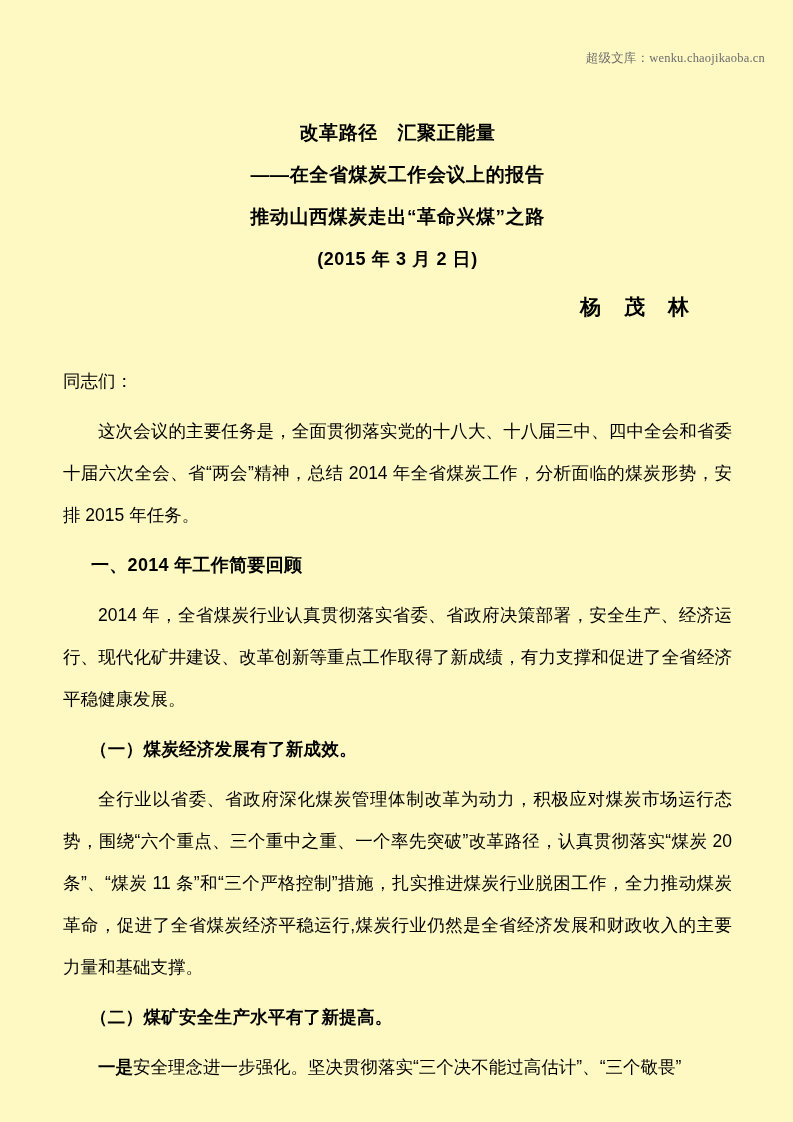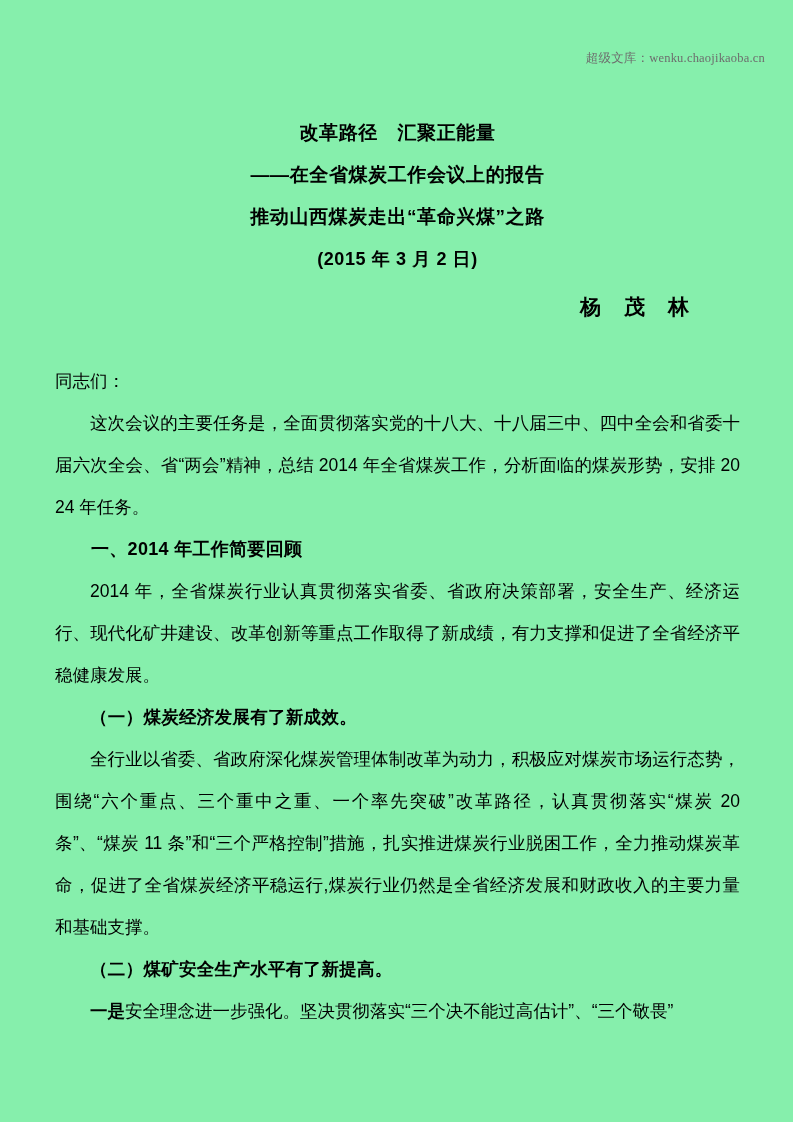--- a/index.html
+++ b/index.html
@@ -8,21 +8,21 @@
     background: #ffffff;
   }
   body {
     font-family: "Liberation Sans", "DejaVu Sans", sans-serif;
     color: #000000;
   }
   .page {
     position: relative;
     width: 793px;
     height: 1122px;
-    background: #86efac;
+    background: #fef9c3;
     overflow: hidden;
     box-sizing: border-box;
   }
 
   
   .watermark {
     position: absolute;
     top: 50px;
     right: 28px;
     font-family: "Liberation Serif", "DejaVu Serif", serif;
@@ -64,21 +64,21 @@
     padding-right: 50px;
     letter-spacing: 1px;
     margin-top: 6px;
   }
 
   
   .body-block {
     margin-top: 32px;
   }
   p.para {
-    margin: 0;
+    margin: 8px;
     font-size: 17.5px;
     line-height: 42px;
     text-align: justify;
     text-justify: inter-ideograph;
     letter-spacing: 0px;
     word-break: break-all;
   }
   p.para.indent2 {
     text-indent: 2em;
   }
@@ -119,21 +119,21 @@
       <div class="title-line">——在全省煤炭工作会议上的报告</div>
       <div class="title-line">推动山西煤炭走出“革命兴煤”之路</div>
       <div class="title-line date">(2015 年 3 月 2 日)</div>
       <div class="author-line">杨　茂　林</div>
     </div>
 
     <div class="body-block">
 
       <p class="para salutation">同志们：</p>
 
-      <p class="para indent2">这次会议的主要任务是，全面贯彻落实党的十八大、十八届三中、四中全会和省委十届六次全会、省“两会”精神，总结 2014 年全省煤炭工作，分析面临的煤炭形势，安排 2024 年任务。</p>
+      <p class="para indent2">这次会议的主要任务是，全面贯彻落实党的十八大、十八届三中、四中全会和省委十届六次全会、省“两会”精神，总结 2014 年全省煤炭工作，分析面临的煤炭形势，安排 2015 年任务。</p>
 
       <p class="heading1">一、2014 年工作简要回顾</p>
 
       <p class="para indent2">2014 年，全省煤炭行业认真贯彻落实省委、省政府决策部署，安全生产、经济运行、现代化矿井建设、改革创新等重点工作取得了新成绩，有力支撑和促进了全省经济平稳健康发展。</p>
 
       <p class="heading2">（一）煤炭经济发展有了新成效。</p>
 
       <p class="para indent2">全行业以省委、省政府深化煤炭管理体制改革为动力，积极应对煤炭市场运行态势，围绕“六个重点、三个重中之重、一个率先突破”改革路径，认真贯彻落实“煤炭 20 条”、“煤炭 11 条”和“三个严格控制”措施，扎实推进煤炭行业脱困工作，全力推动煤炭革命，促进了全省煤炭经济平稳运行,煤炭行业仍然是全省经济发展和财政收入的主要力量和基础支撑。</p>
 
       <p class="heading2">（二）煤矿安全生产水平有了新提高。</p>

